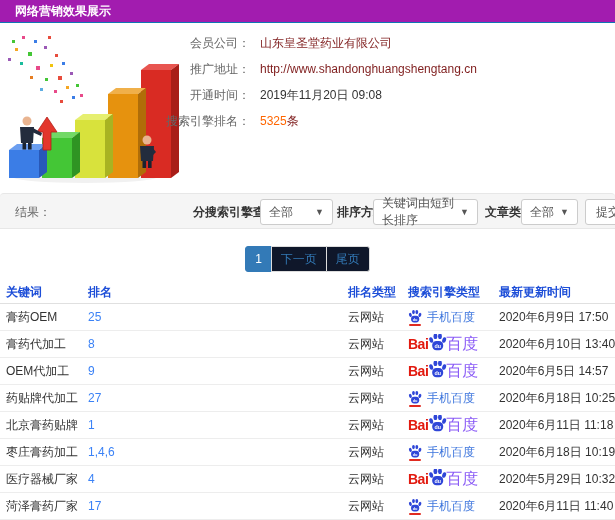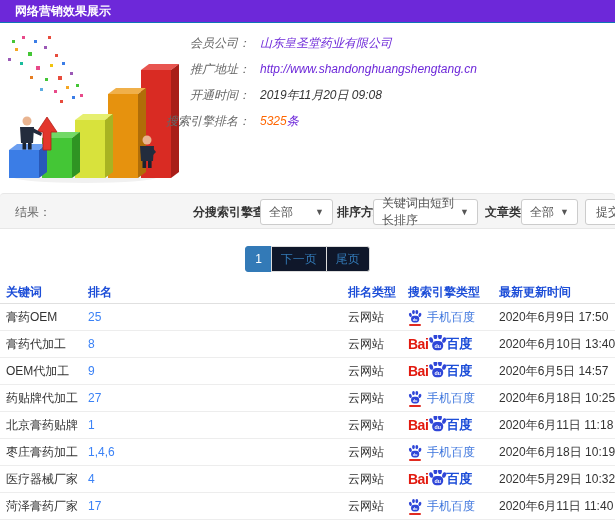--- a/index.html
+++ b/index.html
@@ -1,31 +1,31 @@
 <!DOCTYPE html>
 <html><head>
 <meta charset="utf-8">
 <style>
   * { margin:0; padding:0; box-sizing:border-box; }
   html,body { background:#fff; }
   body { font-family:"Liberation Sans","DejaVu Sans",sans-serif; font-size:12px; color:#333; }
   .page { position:relative; width:615px; height:520px; overflow:hidden; background:#fff; }
 
   
-  .titlebar { height:23px; background:#6d28d9; border-bottom:1px solid #0f76b4; display:flex; align-items:center; padding-left:15px; }
+  .titlebar { height:23px; background:#a21caf; border-bottom:1px solid #0f76b4; display:flex; align-items:center; padding-left:15px; }
   .titlebar .t { color:#fff; font-weight:bold; font-size:12px; }
 
   
   .hero { position:relative; height:164px; }
   .clipart { position:absolute; left:0; top:5px; }
-  .info { position:absolute; left:158px; top:12px;font-style:italic; }
+  .info { position:absolute; left:158px; top:12px; }
   .inforow { display:flex; align-items:center; height:16px; margin-bottom:10px; }
   .inforow .lbl { width:92px; text-align:right; color:#666; }
   .inforow .val { margin-left:10px; }
-  .link { color:#6d28d9; text-decoration:none; cursor:pointer; }
+  .link { color:#7f1d1d; text-decoration:none; cursor:pointer; }
   .orange { color:#ff6600; }
 
   
   .filterbar { position:relative; margin-top:6px; height:36px; background:#f5f5f5;
                border-top:1px solid #e7e7e7; border-bottom:1px solid #e7e7e7; border-radius:4px 4px 0 0;padding-left:43px; }
   .filterbar .abs { position:absolute; top:0; height:36px; line-height:36px; }
   .flabel { font-weight:bold; color:#333; }
   .rlabel { color:#666; }
   .sel { position:absolute; top:5px; height:26px; background:#fff; border:1px solid #ccc; border-radius:3px;
          display:flex; align-items:center; padding:0 8px; color:#555; cursor:pointer; }
@@ -50,21 +50,21 @@
   .rank { color:#3b82f6; cursor:pointer; }
 
   
   .mbwrap { display:inline-flex; }
   .mb { display:inline-flex; flex-direction:column; align-items:center; margin-right:5px; }
   .mbline { display:block; width:12px; height:2px; background:#e02b20; border-radius:1px; margin-top:1px; }
   .mbt { color:#3e76dd; }
   .bd { display:inline-flex; align-items:center; }
   .bai { color:#e21a0f; font-size:14px; font-weight:bold; letter-spacing:-0.5px; }
   .bd svg { position:relative; top:-3px; margin:0 -1px 0 0; }
-  .bdu { color:#1d4ed8; font-size:13px; font-weight:bold; }
+  .bdu { color:#8b5cf6; font-size:16px; font-weight:normal; }
 </style>
 </head>
 <body>
 
 <div class="page">
 
   <div class="titlebar">
     <span class="t">网络营销效果展示</span>
   </div>
 

